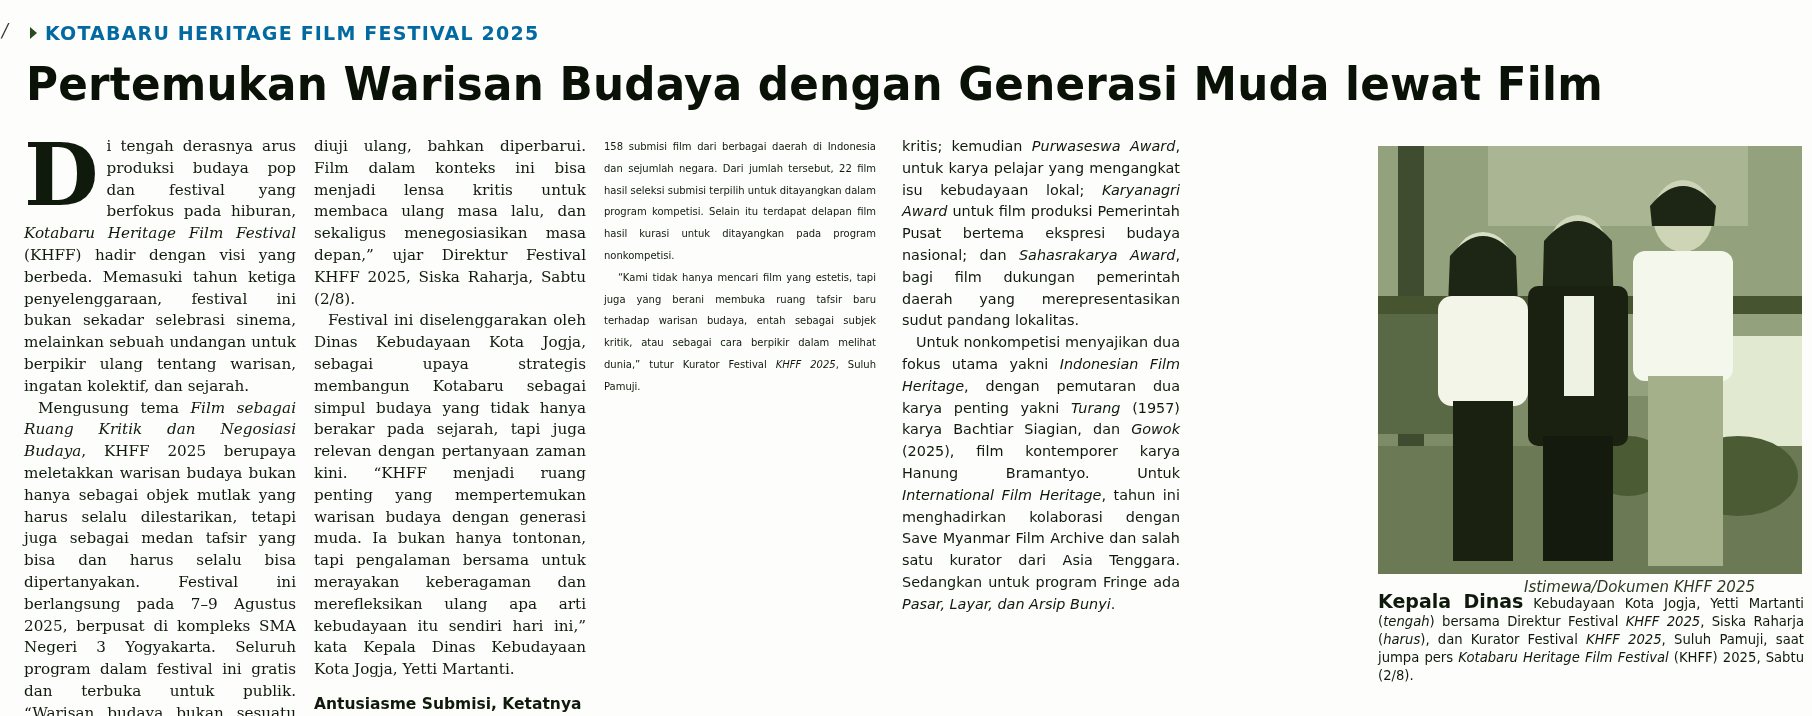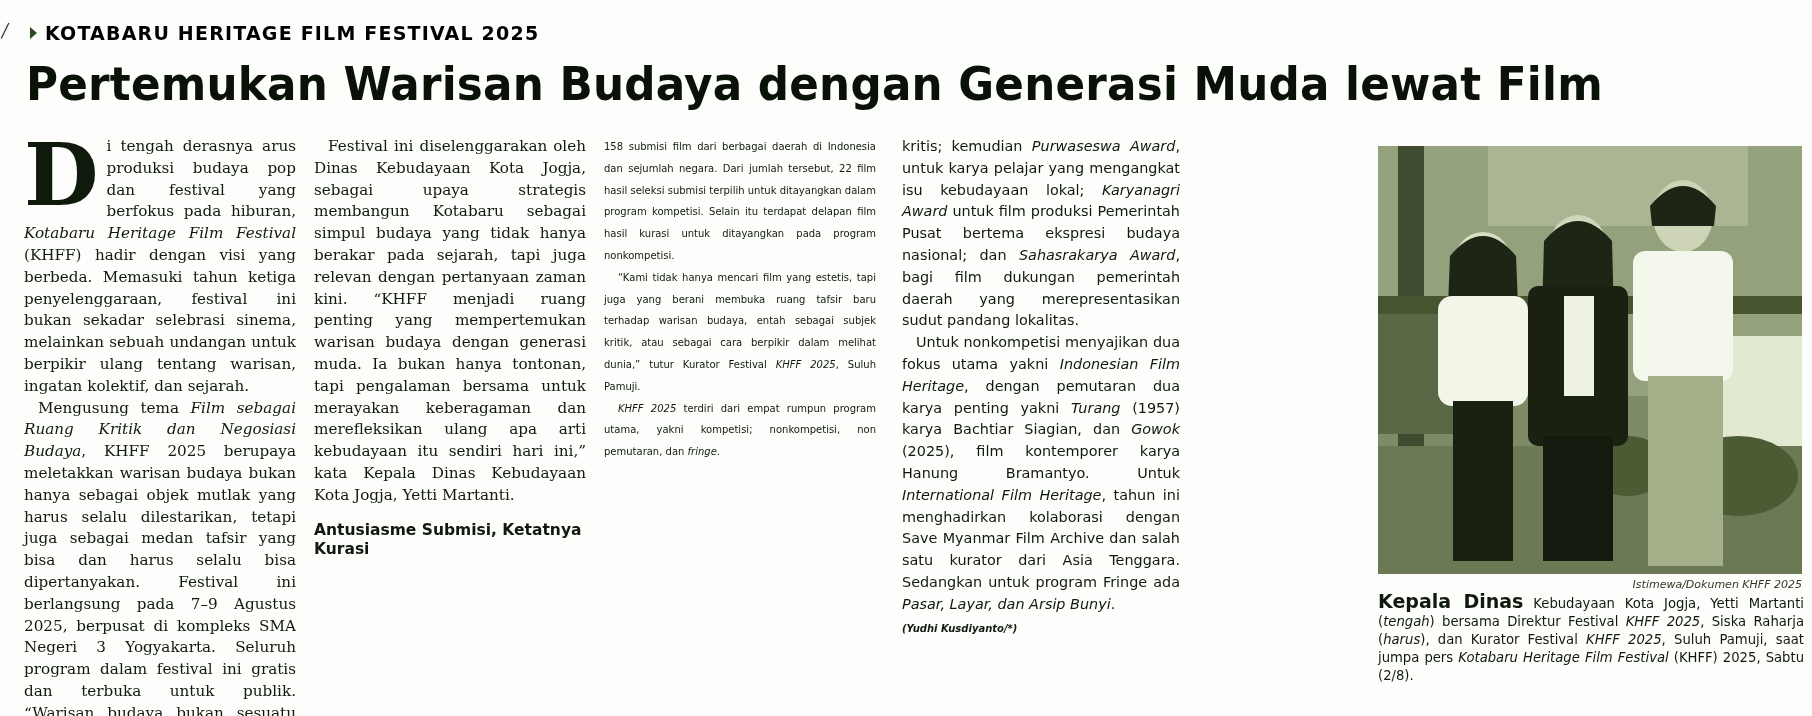--- a/index.html
+++ b/index.html
@@ -5,21 +5,21 @@
   html, body { margin:0; padding:0; }
   body {
     width:1812px; height:716px; overflow:hidden;
     background:#fdfefb; color:#0f1a0c;
     font-family:"DejaVu Serif", serif;
     position:relative;
   }
   .kicker {
     position:absolute; left:30px; top:22px;
     font-family:"DejaVu Sans", sans-serif; font-weight:bold;
-    font-size:19px; letter-spacing:1.2px; color:#000000;
+    font-size:19px; letter-spacing:1.2px; color:#0369a1;
     display:flex; align-items:center; gap:8px;
   }
   .kicker .tri { width:0; height:0; border-top:6px solid transparent; border-bottom:6px solid transparent; border-left:7px solid #2c4a22; }
   .headline {
     position:absolute; left:26px; top:56px; margin:0;
     font-family:"DejaVu Sans", sans-serif; font-weight:bold;
     font-size:47px; letter-spacing:0.2px; color:#0a1208;
     transform:scaleX(0.93); transform-origin:left top; white-space:nowrap;
   }
   .cols { position:absolute; left:24px; top:136px; height:572px; }
@@ -38,22 +38,22 @@
   .subhead {
     font-family:"DejaVu Sans", sans-serif; font-weight:bold;
     font-size:15.5px; line-height:19px; margin:14px 0 4px; text-align:left;
   }
   .photo {
     position:absolute; left:1378px; top:146px; width:424px; height:428px;
     background:#6f7d5a; overflow:hidden;
   }
   .photo svg { display:block; }
   .credit {
-    position:absolute; left:1378px; top:578px; width:424px; text-align:right;
-    font-family:"DejaVu Sans", sans-serif; font-style:italic; font-size:11px; color:#2c3a24;
+    position:absolute; left:1331px; top:578px; width:424px; text-align:right;
+    font-family:"DejaVu Sans", sans-serif; font-style:italic; font-size:15px; color:#2c3a24;
   }
   .caption {
     position:absolute; left:1378px; top:592px; width:426px;
     font-family:"DejaVu Sans", sans-serif; font-size:13.2px; line-height:18px;
     text-align:justify; color:#0f1a0c;
   }
   .caption .lead { font-weight:bold; font-size:19px; }
   .byline {
     font-family:"DejaVu Sans", sans-serif; font-style:italic; font-weight:bold;
     font-size:10px; margin-top:2px;
@@ -73,35 +73,34 @@
 <h1 class="headline">Pertemukan Warisan Budaya dengan Generasi Muda lewat Film</h1>
 
 <div class="cols">
 
   <div class="col" style="left:0;">
     <p class="first"><span class="dropcap">D</span><span>i tengah derasnya arus produksi budaya pop dan festival yang berfokus pada hiburan, </span><em>Kotabaru Heritage Film Festival</em><span> (KHFF) hadir dengan visi yang berbeda. Memasuki tahun ketiga penyelenggaraan, festival ini bukan sekadar selebrasi sinema, melainkan sebuah undangan untuk berpikir ulang tentang warisan, ingatan kolektif, dan sejarah.</span></p>
     <p><span>Mengusung tema </span><em>Film sebagai Ruang Kritik dan Negosiasi Budaya</em><span>, KHFF 2025 berupaya meletakkan warisan budaya bukan hanya sebagai objek mutlak yang harus selalu dilestarikan, tetapi juga sebagai medan tafsir yang bisa dan harus selalu bisa dipertanyakan. Festival ini berlangsung pada 7–9 Agustus 2025, berpusat di kompleks SMA Negeri 3 Yogyakarta. Seluruh program dalam festival ini gratis dan terbuka untuk publik. “Warisan budaya bukan sesuatu yang kaku, bukan hanya untuk dikenang. Ia harus digugat,</span></p>
   </div>
 
   <div class="col" style="left:290px;">
+    <p class="first">diuji ulang, bahkan diperbarui. Film dalam konteks ini bisa menjadi lensa kritis untuk membaca ulang masa lalu, dan sekaligus menegosiasikan masa depan,” ujar Direktur Festival KHFF 2025, Siska Raharja, Sabtu (2/8).</p>
     <p>Festival ini diselenggarakan oleh Dinas Kebudayaan Kota Jogja, sebagai upaya strategis membangun Kotabaru sebagai simpul budaya yang tidak hanya berakar pada sejarah, tapi juga relevan dengan pertanyaan zaman kini. “KHFF menjadi ruang penting yang mempertemukan warisan budaya dengan generasi muda. Ia bukan hanya tontonan, tapi pengalaman bersama untuk merayakan keberagaman dan merefleksikan ulang apa arti kebudayaan itu sendiri hari ini,” kata Kepala Dinas Kebudayaan Kota Jogja,  Yetti Martanti.</p>
     <div class="subhead">Antusiasme Submisi, Ketatnya Kurasi</div>
 
   </div>
 
   <div class="col" style="left:580px; font-family:'DejaVu Sans',sans-serif; font-size:10px;">
     <p class="first">158 submisi film dari berbagai daerah di Indonesia dan sejumlah negara. Dari jumlah tersebut, 22 film hasil seleksi submisi terpilih untuk ditayangkan dalam program kompetisi. Selain itu terdapat delapan film hasil kurasi untuk ditayangkan pada program nonkompetisi.</p>
     <p><span>“Kami tidak hanya mencari film yang estetis, tapi juga yang berani membuka ruang tafsir baru terhadap warisan budaya, entah sebagai subjek kritik, atau sebagai cara berpikir dalam melihat dunia,” tutur Kurator Festival </span><em>KHFF 2025</em><span>, Suluh Pamuji.</span></p>
-    <p><em>KHFF 2025</em><span> terdiri dari empat rumpun program utama, yakni kompetisi; nonkompetisi, non pemutaran, dan </span><em>fringe</em><span>.</span></p>
   </div>
 
   <div class="col" style="left:878px; width:278px; font-family:'DejaVu Sans',sans-serif; font-size:14.4px;">
     <p class="first"><span>kritis; kemudian </span><em>Purwaseswa Award</em><span>, untuk karya pelajar yang mengangkat isu kebudayaan lokal; </span><em>Karyanagri Award</em><span> untuk film produksi Pemerintah Pusat bertema ekspresi budaya nasional; dan </span><em>Sahasrakarya Award</em><span>, bagi film dukungan pemerintah daerah yang merepresentasikan sudut pandang lokalitas.</span></p>
     <p><span>Untuk nonkompetisi menyajikan dua fokus utama yakni </span><em>Indonesian Film Heritage</em><span>, dengan pemutaran dua karya penting yakni </span><em>Turang</em><span> (1957) karya Bachtiar Siagian, dan </span><em>Gowok</em><span> (2025), film kontemporer karya Hanung Bramantyo. Untuk </span><em>International Film Heritage</em><span>, tahun ini menghadirkan kolaborasi dengan Save Myanmar Film Archive dan salah satu kurator dari Asia Tenggara. Sedangkan untuk program Fringe ada </span><em>Pasar, Layar, dan Arsip Bunyi</em><span>.</span></p>
-    <div class="byline">(Yudhi Kusdiyanto/*)</div>
   </div>
 </div>
 
 <div class="photo">
   <svg width="424" height="428" viewBox="0 0 424 428">
     <rect x="0" y="0" width="424" height="428" fill="#7d8b66"></rect>
     <rect x="0" y="0" width="424" height="250" fill="#93a17c"></rect>
     <rect x="110" y="0" width="260" height="80" fill="#a9b593"></rect>
     <rect x="20" y="0" width="26" height="300" fill="#3f4c30"></rect>
     <rect x="0" y="150" width="424" height="18" fill="#46542f"></rect>

